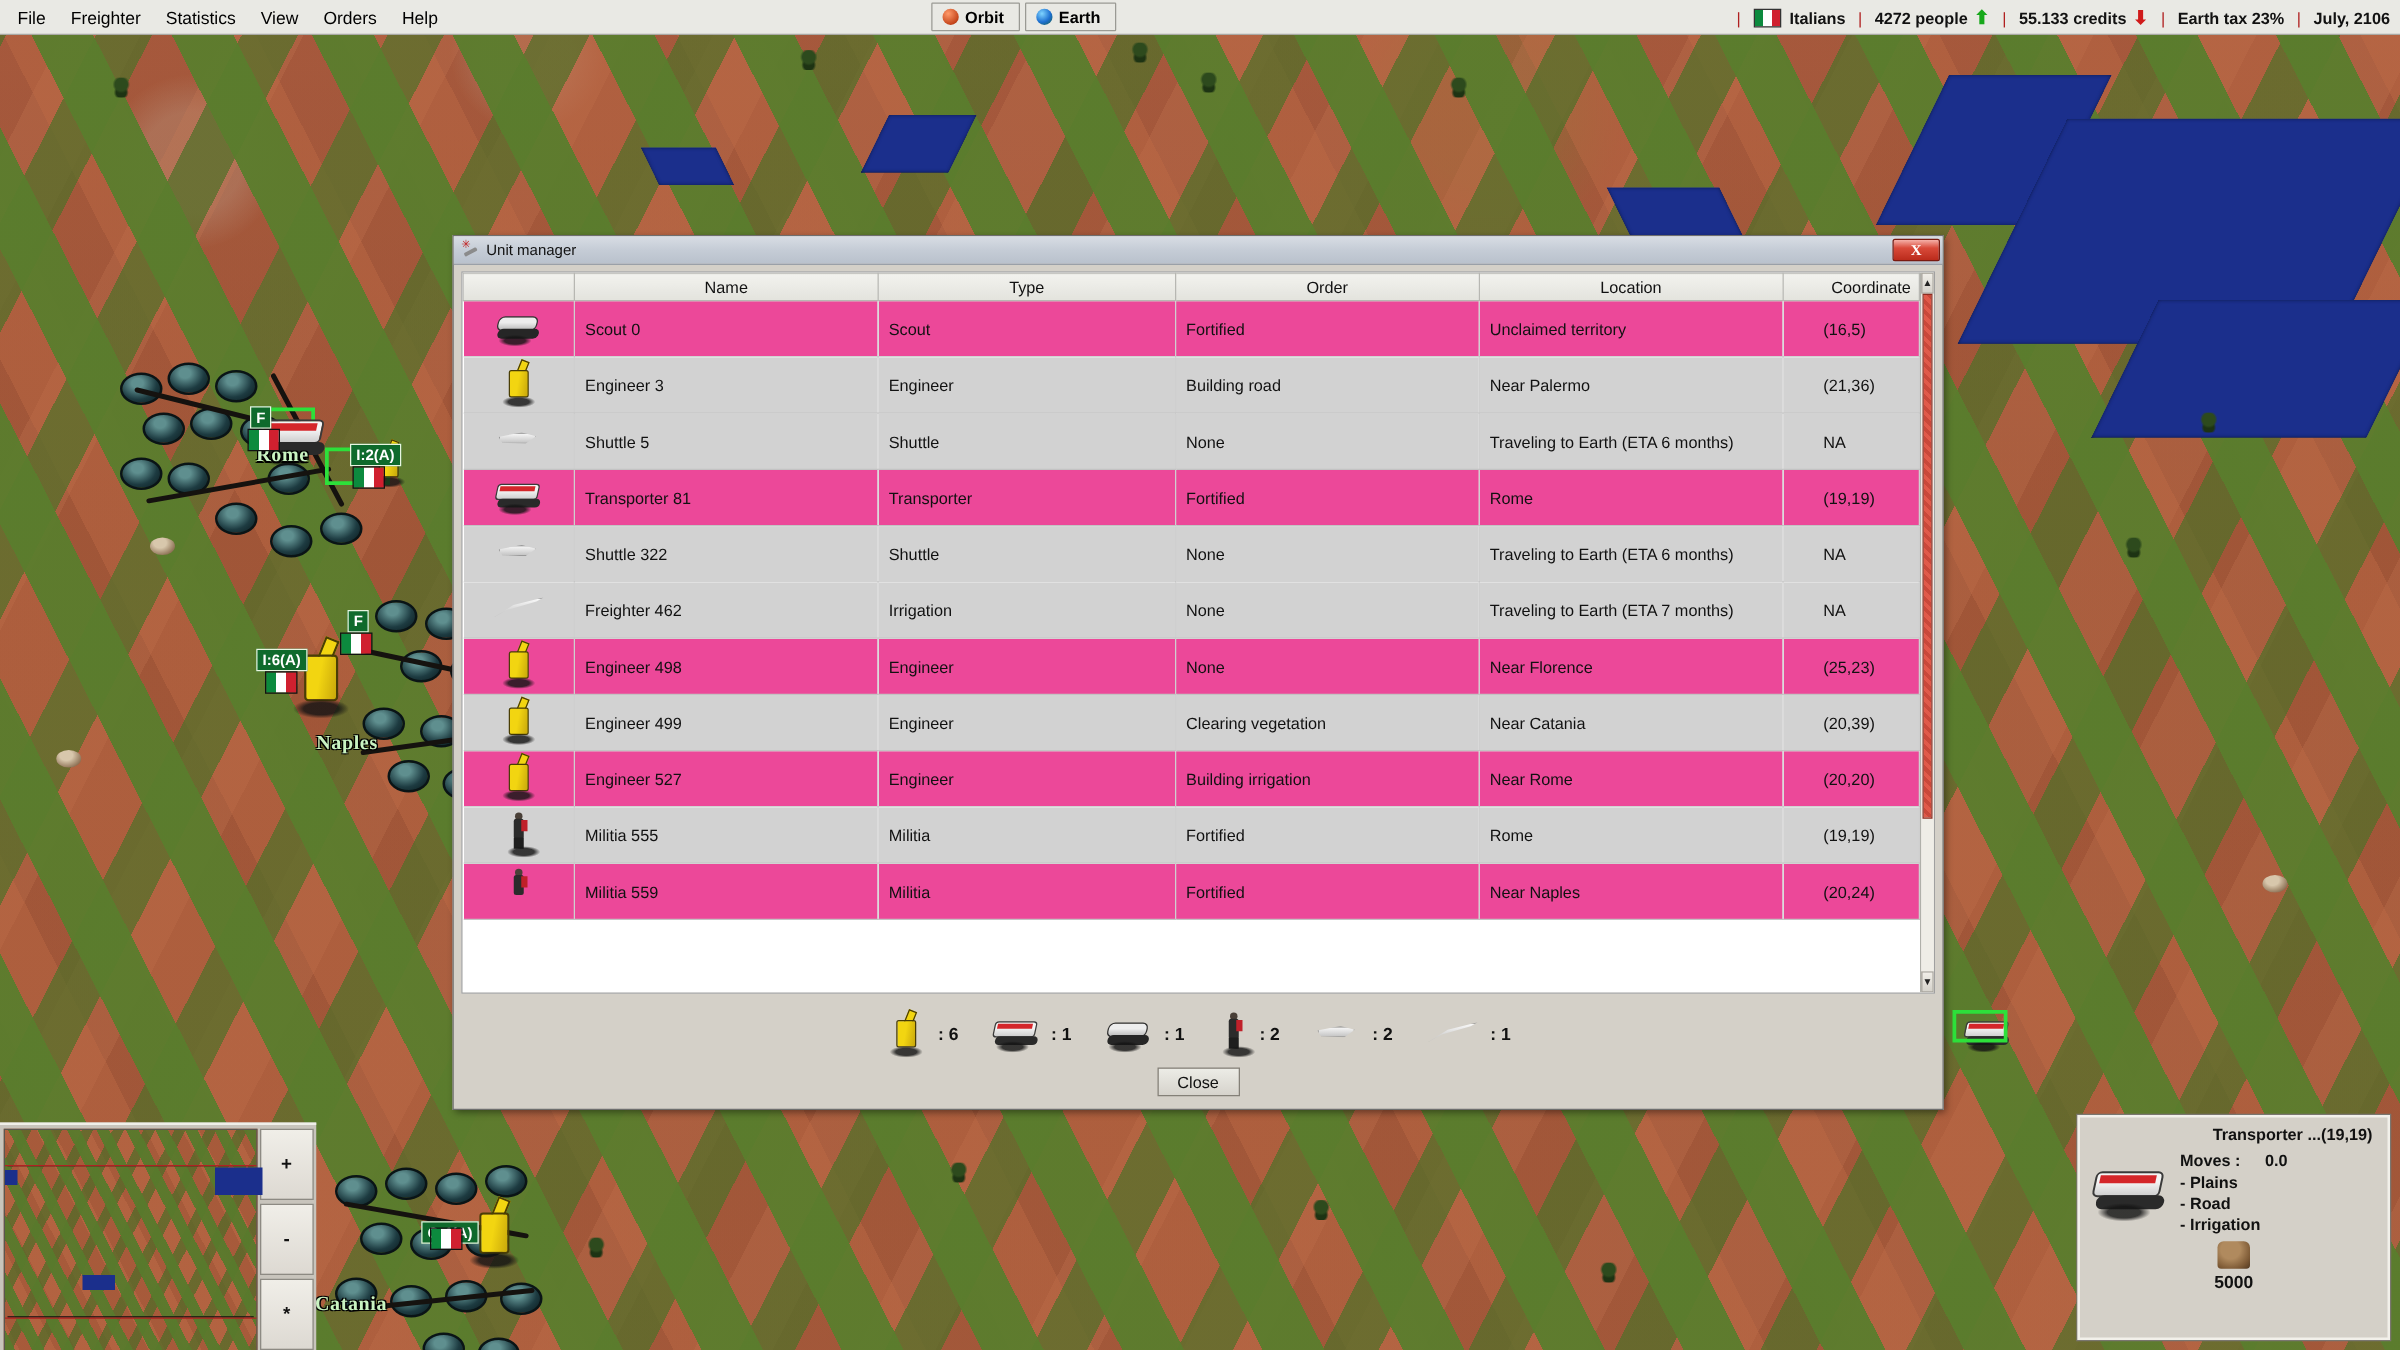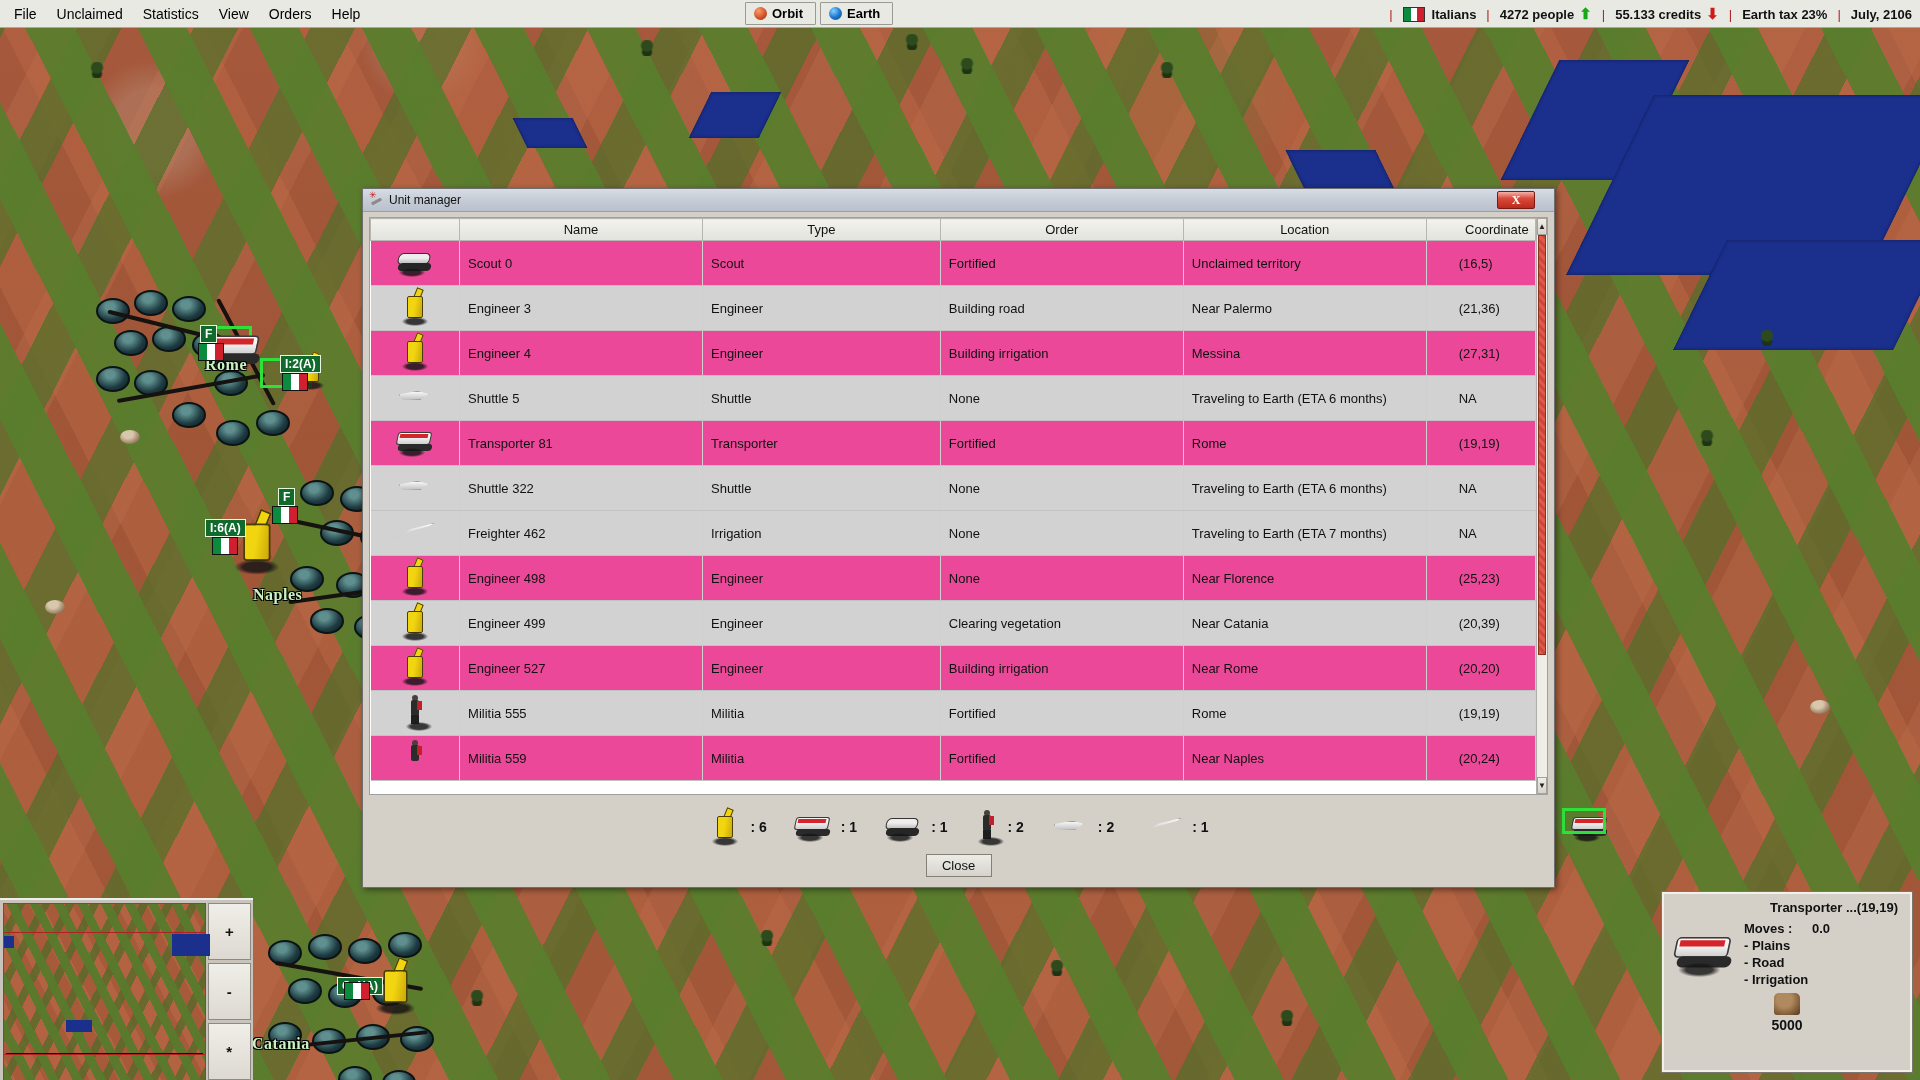--- a/index.html
+++ b/index.html
@@ -119,21 +119,21 @@
   #dialog {
     position: absolute; left: 362px; top: 188px; width: 1193px; height: 700px;
     background: #d4d0c8;
     border: 1px solid #6e6e6e;
     box-shadow: 2px 2px 6px rgba(0,0,0,.45);
     display: flex; flex-direction: column;
   }
   #dlg-titlebar {
     height: 24px;
     background: linear-gradient(180deg, #d8dde4 0%, #c5ccd6 50%, #b9c1cc 100%);
-    display: flex; align-items: center; padding: 0 19px 0 6px;
+    display: flex; align-items: center; padding: 0 2px 0 6px;
     border-bottom: 1px solid #9aa0a8;
   }
   #dlg-title { font-size: 12px; color: #111; margin-left: 6px; }
   #dlg-icon {
     width: 14px; height: 14px; position: relative;
   }
   #dlg-icon::before {
     content: ""; position: absolute; left: 2px; top: 7px; width: 11px; height: 3px;
     background: #8b8b8b; transform: rotate(-28deg); border-radius: 1px;
   }
@@ -466,21 +466,21 @@
   <div class="flag" style="left:272px; top:506px;"></div>
   <div class="unit-badge" style="left:205px; top:519px;">I:6(A)</div>
   <div class="flag" style="left:212px; top:537px;"></div>
 
   <div class="unit-badge" style="left:337px; top:964px;margin-top:13px;">C:4(A)</div>
   <div class="flag" style="left:344px; top:982px;"></div>
 </div>
 
 <div id="menubar">
   <div class="menu-item">File</div>
-  <div class="menu-item">Unclaimed</div>
+  <div class="menu-item">Freighter</div>
   <div class="menu-item">Statistics</div>
   <div class="menu-item">View</div>
   <div class="menu-item">Orders</div>
   <div class="menu-item">Help</div>
 
   <div id="view-tabs">
     <div class="view-tab">
       <span class="tab-dot orbit"></span>
       <span>Orbit</span>
     </div>
@@ -537,28 +537,20 @@
               <td class="col-coord">(16,5)</td>
             </tr>
             <tr class="even">
               <td class="icon-cell col-icon"><span class="sprite sp-engineer"><span class="arm"></span><span class="body"></span><span class="shadow"></span></span></td>
               <td class="col-name">Engineer 3</td>
               <td class="col-type">Engineer</td>
               <td class="col-order">Building road</td>
               <td class="col-loc">Near Palermo</td>
               <td class="col-coord">(21,36)</td>
             </tr>
-            <tr class="odd">
-              <td class="icon-cell col-icon"><span class="sprite sp-engineer"><span class="arm"></span><span class="body"></span><span class="shadow"></span></span></td>
-              <td class="col-name">Engineer 4</td>
-              <td class="col-type">Engineer</td>
-              <td class="col-order">Building irrigation</td>
-              <td class="col-loc">Messina</td>
-              <td class="col-coord">(27,31)</td>
-            </tr>
             <tr class="even">
               <td class="icon-cell col-icon"><span class="sprite sp-shuttle"><span class="wing"></span></span></td>
               <td class="col-name">Shuttle 5</td>
               <td class="col-type">Shuttle</td>
               <td class="col-order">None</td>
               <td class="col-loc">Traveling to Earth (ETA 6 months)</td>
               <td class="col-coord">NA</td>
             </tr>
             <tr class="odd">
               <td class="icon-cell col-icon"><span class="sprite sp-transporter"><span class="hull"></span><span class="stripe"></span><span class="tracks"></span><span class="sp-shadow"></span></span></td>

